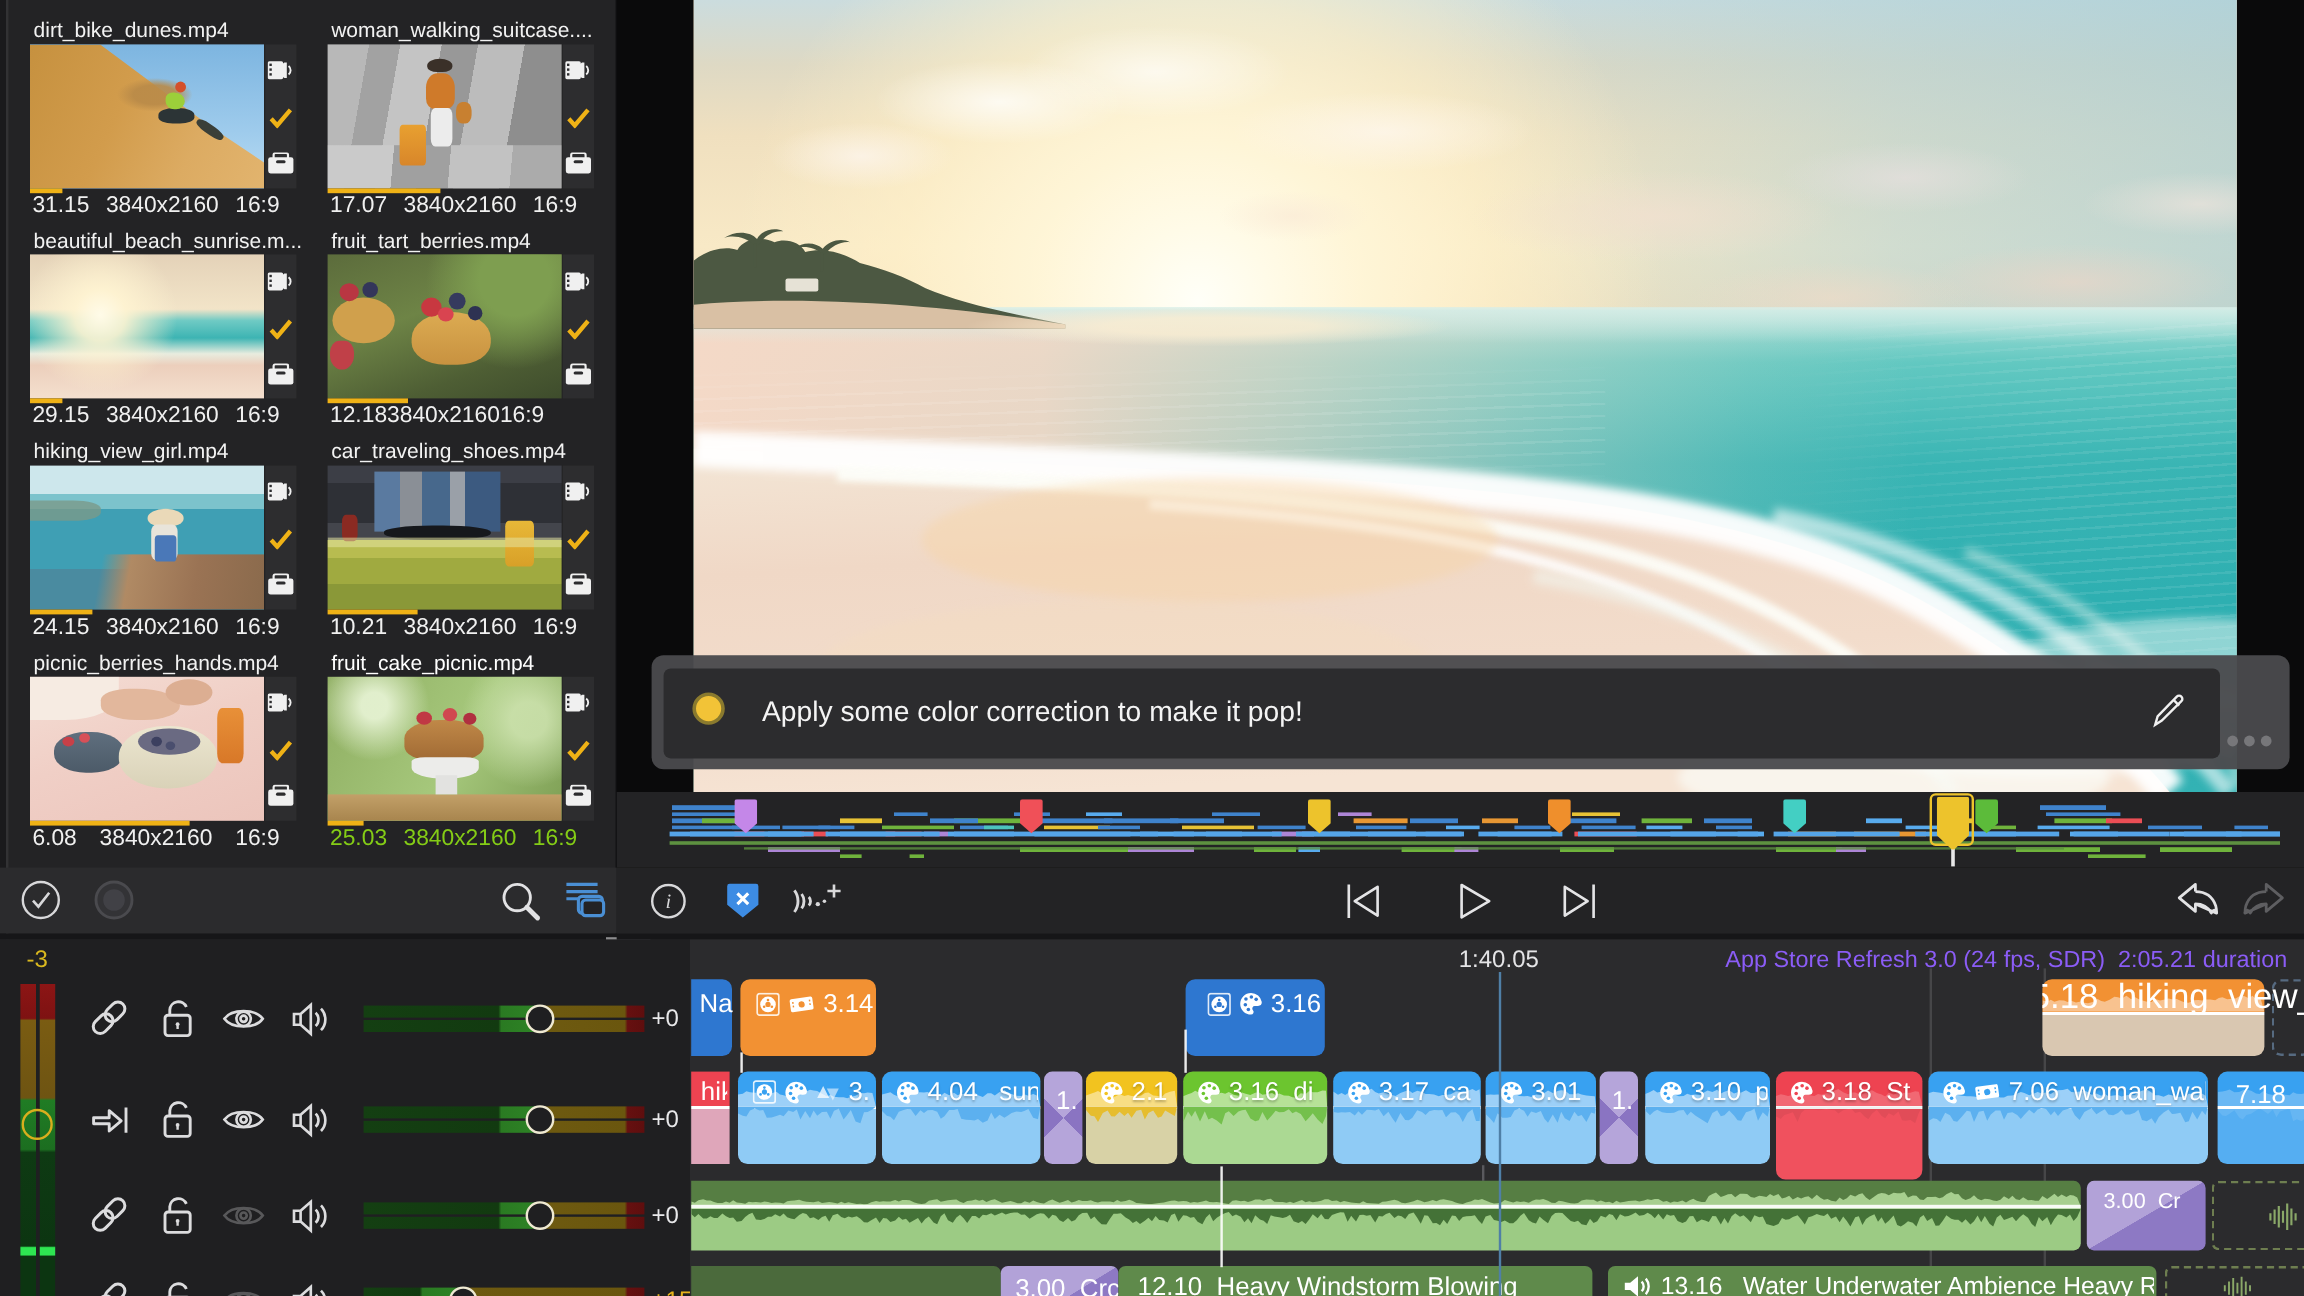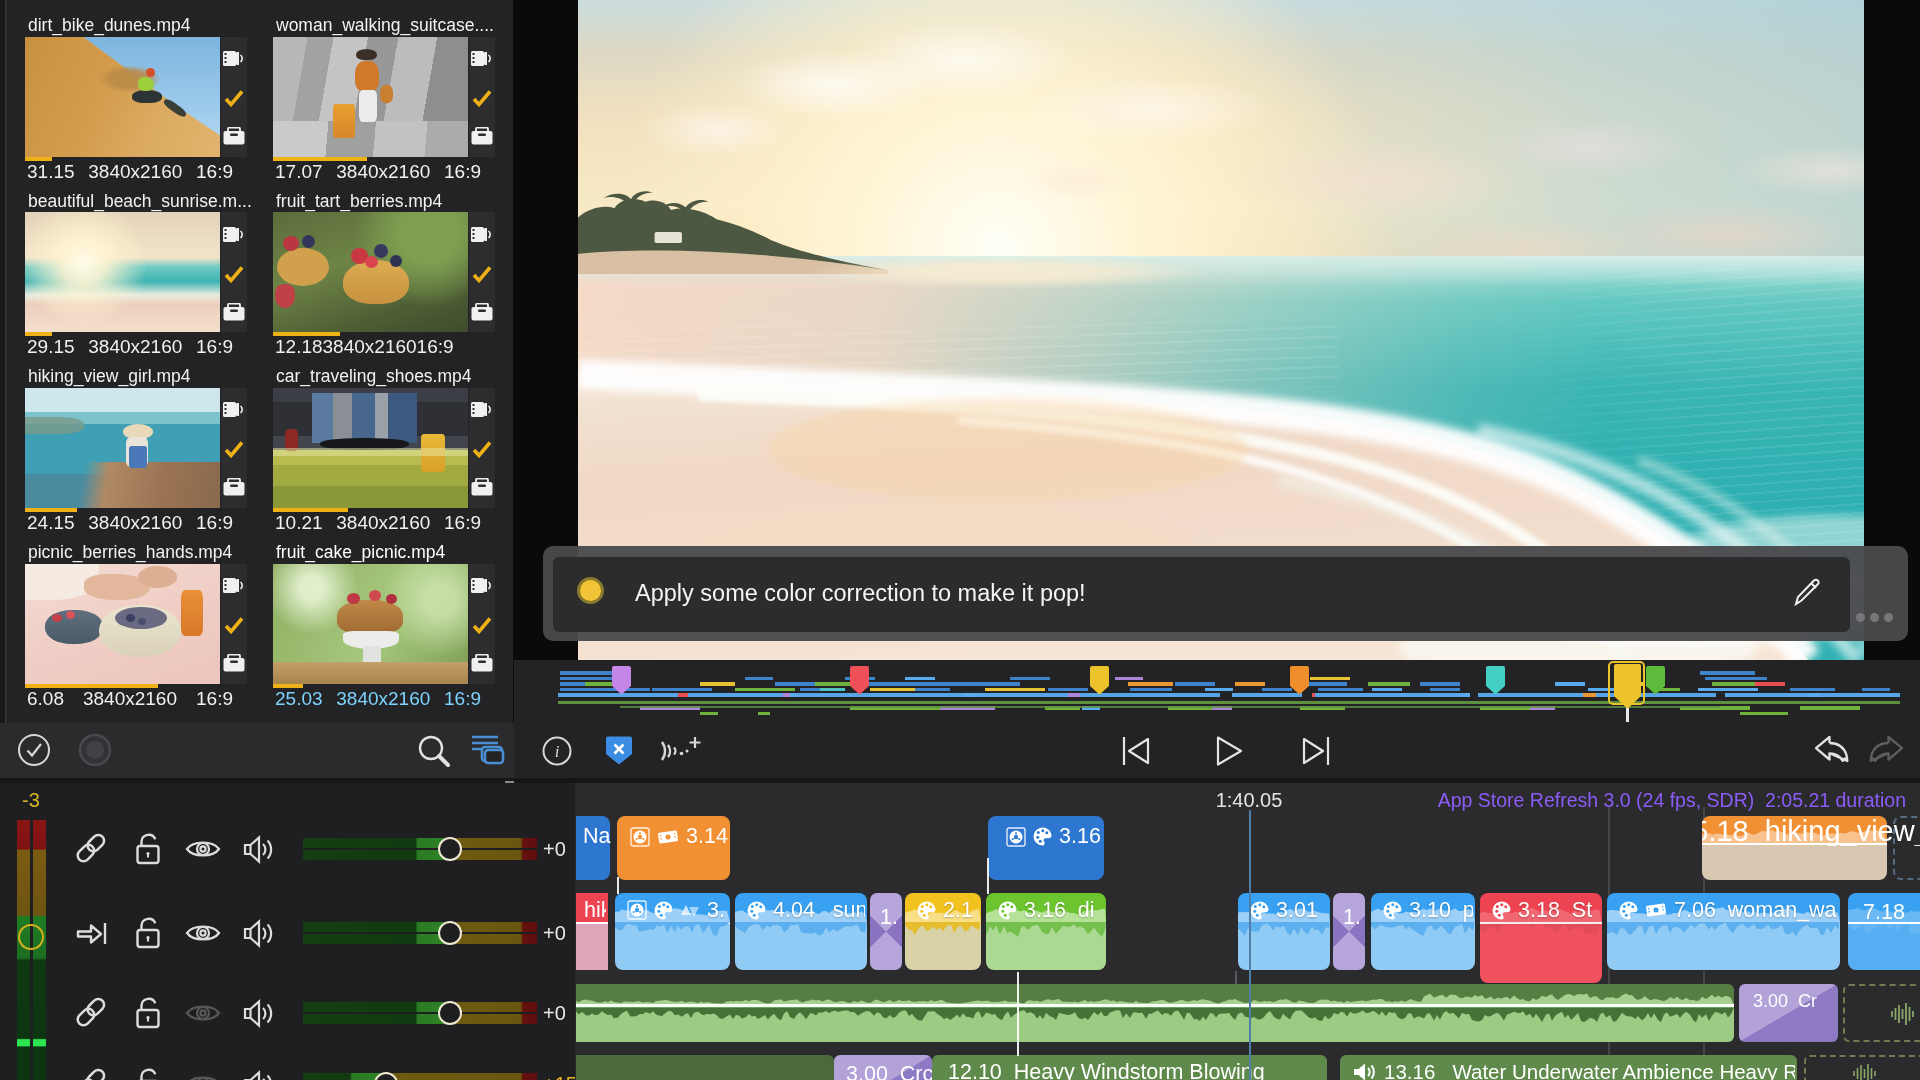--- a/index.html
+++ b/index.html
@@ -257,21 +257,21 @@
       <path d="M17.5,5 a4.5,4.5 0 0 1 0,7" stroke="#f0f0f0" stroke-width="1.6" fill="none"></path>
     </svg>
 <svg width="20" height="18" viewBox="0 0 20 18" class="abs" style="left:472px;top:615.5px">
       <path d="M2,10 L7,15.5 L18,2.5" stroke="#efb216" stroke-width="3.6" fill="none"></path>
     </svg>
 <svg width="22" height="18" viewBox="0 0 22 18" class="abs" style="left:471px;top:653.5px">
       <rect x="5" y="0.5" width="12" height="6" rx="1.5" fill="none" stroke="#f0f0f0" stroke-width="1.8"></rect>
       <rect x="0.5" y="4" width="21" height="13.5" rx="2" fill="#f0f0f0"></rect>
       <rect x="7" y="6.5" width="8" height="2.6" rx="1.3" fill="#2c2c2e"></rect>
     </svg>
-<div class="abs" style="left:275px;top:688px;width:206px;height:22px;color:#7dd3fc;font-size:19px;display:flex;justify-content:space-between">
+<div class="abs" style="left:275px;top:688px;width:206px;height:22px;color:#84cc16;font-size:19px;display:flex;justify-content:space-between">
       <span>25.03</span>
       <span>3840x2160</span>
       <span>16:9</span>
     </div>
 <div class="abs" style="left:0;top:723px;width:514px;height:55px;background:#2b2b2d"></div>
 <div class="abs" style="left:0;top:778px;width:514px;height:5px;background:#161618"></div>
 <svg width="34" height="34" viewBox="0 0 34 34" style="position:absolute;left:17px;top:733px" fill="none">
       <circle cx="17" cy="17" r="15" stroke="#d8d8da" stroke-width="2"></circle>
       <path d="M10.5,17.5 l4.5,5 L24,11" stroke="#d8d8da" stroke-width="2.2"></path>
     </svg>
@@ -814,20 +814,34 @@
         </svg>
         <div style="position:absolute;left:12px;top:5px;right:2px;height:24px;display:flex;align-items:center;overflow:hidden;white-space:nowrap;color:#fff;font-size:21.5px;text-shadow:0 1px 2px rgba(0,0,0,.25)"><svg width="19" height="19" viewBox="0 0 19 19" style="flex:none;margin-right:7px">
             <path d="M9.5,0.5 a9,9 0 1 0 0,18 a2.2,2.2 0 0 0 1.6,-3.7 a2.1,2.1 0 0 1 1.6,-3.5 h2.6 a3.2,3.2 0 0 0 3.2,-3.2 A9,9 0 0 0 9.5,.5 z" fill="#fff"></path>
             <circle cx="5.3" cy="5.5" r="1.5" fill="#6cc52f"></circle>
             <circle cx="9.8" cy="3.8" r="1.5" fill="#6cc52f"></circle>
             <circle cx="13.8" cy="5.8" r="1.5" fill="#6cc52f"></circle>
             <circle cx="4.8" cy="10.3" r="1.5" fill="#6cc52f"></circle>
             <circle cx="7.3" cy="14.2" r="1.5" fill="#6cc52f"></circle>
           </svg>3.16&nbsp; di</div>
       </div>
+      <div class="abs" style="left:536px;top:110px;width:123px;height:77px;border-radius:8px;overflow:hidden;background:linear-gradient(180deg,#38a1f1 0 29px,#fff 29px 31.5px,#8fcbf5 31.5px 100%)">
+        <svg width="123" height="77" viewBox="0 0 123 77" style="position:absolute;left:0;top:0" preserveAspectRatio="none">
+          <path d="M0,29 L0,16.6 L4,19.3 L7,17.8 L10,19.6 L14,16.8 L18,19.4 L21,17.2 L24,16.8 L28,15.7 L32,14.3 L35,17.0 L38,18.2 L42,17.3 L46,18.7 L49,19.6 L52,20.4 L56,17.9 L60,16.3 L63,15.6 L66,17.9 L70,16.0 L74,16.9 L77,18.6 L80,18.7 L84,19.0 L88,20.6 L91,19.4 L94,19.6 L98,18.8 L102,16.6 L105,16.6 L108,17.7 L112,16.2 L116,14.6 L119,16.1 L122,14.8 L123,29 Z" fill="rgba(255,255,255,.5)"></path>
+          <path d="M0,29 L0,33.7 L4,34.3 L7,33.8 L10,34.0 L14,33.6 L18,36.5 L21,33.0 L24,36.0 L28,31.7 L32,32.1 L35,32.5 L38,31.2 L42,37.2 L46,33.5 L49,38.5 L52,42.6 L56,34.4 L60,40.4 L63,40.5 L66,38.4 L70,32.3 L74,33.7 L77,36.1 L80,33.1 L84,31.9 L88,32.2 L91,31.9 L94,38.0 L98,34.1 L102,33.8 L105,36.4 L108,41.9 L112,34.6 L116,31.4 L119,41.1 L122,41.1 L123,29 Z" fill="#5cb0ef"></path>
+        </svg>
+        <div style="position:absolute;left:12px;top:5px;right:2px;height:24px;display:flex;align-items:center;overflow:hidden;white-space:nowrap;color:#fff;font-size:21.5px;text-shadow:0 1px 2px rgba(0,0,0,.25)"><svg width="19" height="19" viewBox="0 0 19 19" style="flex:none;margin-right:7px">
+            <path d="M9.5,0.5 a9,9 0 1 0 0,18 a2.2,2.2 0 0 0 1.6,-3.7 a2.1,2.1 0 0 1 1.6,-3.5 h2.6 a3.2,3.2 0 0 0 3.2,-3.2 A9,9 0 0 0 9.5,.5 z" fill="#fff"></path>
+            <circle cx="5.3" cy="5.5" r="1.5" fill="#38a1f1"></circle>
+            <circle cx="9.8" cy="3.8" r="1.5" fill="#38a1f1"></circle>
+            <circle cx="13.8" cy="5.8" r="1.5" fill="#38a1f1"></circle>
+            <circle cx="4.8" cy="10.3" r="1.5" fill="#38a1f1"></circle>
+            <circle cx="7.3" cy="14.2" r="1.5" fill="#38a1f1"></circle>
+          </svg>3.17&nbsp; ca</div>
+      </div>
       <div class="abs" style="left:663px;top:110px;width:92px;height:77px;border-radius:8px;overflow:hidden;background:linear-gradient(180deg,#38a1f1 0 29px,#fff 29px 31.5px,#8fcbf5 31.5px 100%)">
         <svg width="92" height="77" viewBox="0 0 92 77" style="position:absolute;left:0;top:0" preserveAspectRatio="none">
           <path d="M0,29 L0,19.5 L4,19.1 L7,19.2 L10,19.1 L14,19.3 L18,18.2 L21,19.3 L24,18.3 L28,20.4 L32,20.5 L35,20.4 L38,21.2 L42,19.0 L46,19.6 L49,17.8 L52,15.8 L56,17.9 L60,16.2 L63,15.5 L66,15.8 L70,18.8 L74,18.8 L77,18.1 L80,19.1 L84,20.0 L88,20.3 L91,20.6 L92,29 Z" fill="rgba(255,255,255,.5)"></path>
           <path d="M0,29 L0,35.4 L4,39.2 L7,42.8 L10,34.8 L14,38.4 L18,38.4 L21,37.8 L24,32.4 L28,30.8 L32,32.6 L35,37.6 L38,33.2 L42,34.4 L46,32.9 L49,39.2 L52,42.6 L56,35.7 L60,42.6 L63,33.5 L66,38.8 L70,41.2 L74,33.5 L77,37.2 L80,36.1 L84,41.9 L88,34.0 L91,35.1 L92,29 Z" fill="#5cb0ef"></path>
         </svg>
         <div style="position:absolute;left:12px;top:5px;right:2px;height:24px;display:flex;align-items:center;overflow:hidden;white-space:nowrap;color:#fff;font-size:21.5px;text-shadow:0 1px 2px rgba(0,0,0,.25)"><svg width="19" height="19" viewBox="0 0 19 19" style="flex:none;margin-right:7px">
             <path d="M9.5,0.5 a9,9 0 1 0 0,18 a2.2,2.2 0 0 0 1.6,-3.7 a2.1,2.1 0 0 1 1.6,-3.5 h2.6 a3.2,3.2 0 0 0 3.2,-3.2 A9,9 0 0 0 9.5,.5 z" fill="#fff"></path>
             <circle cx="5.3" cy="5.5" r="1.5" fill="#38a1f1"></circle>
             <circle cx="9.8" cy="3.8" r="1.5" fill="#38a1f1"></circle>
             <circle cx="13.8" cy="5.8" r="1.5" fill="#38a1f1"></circle>

